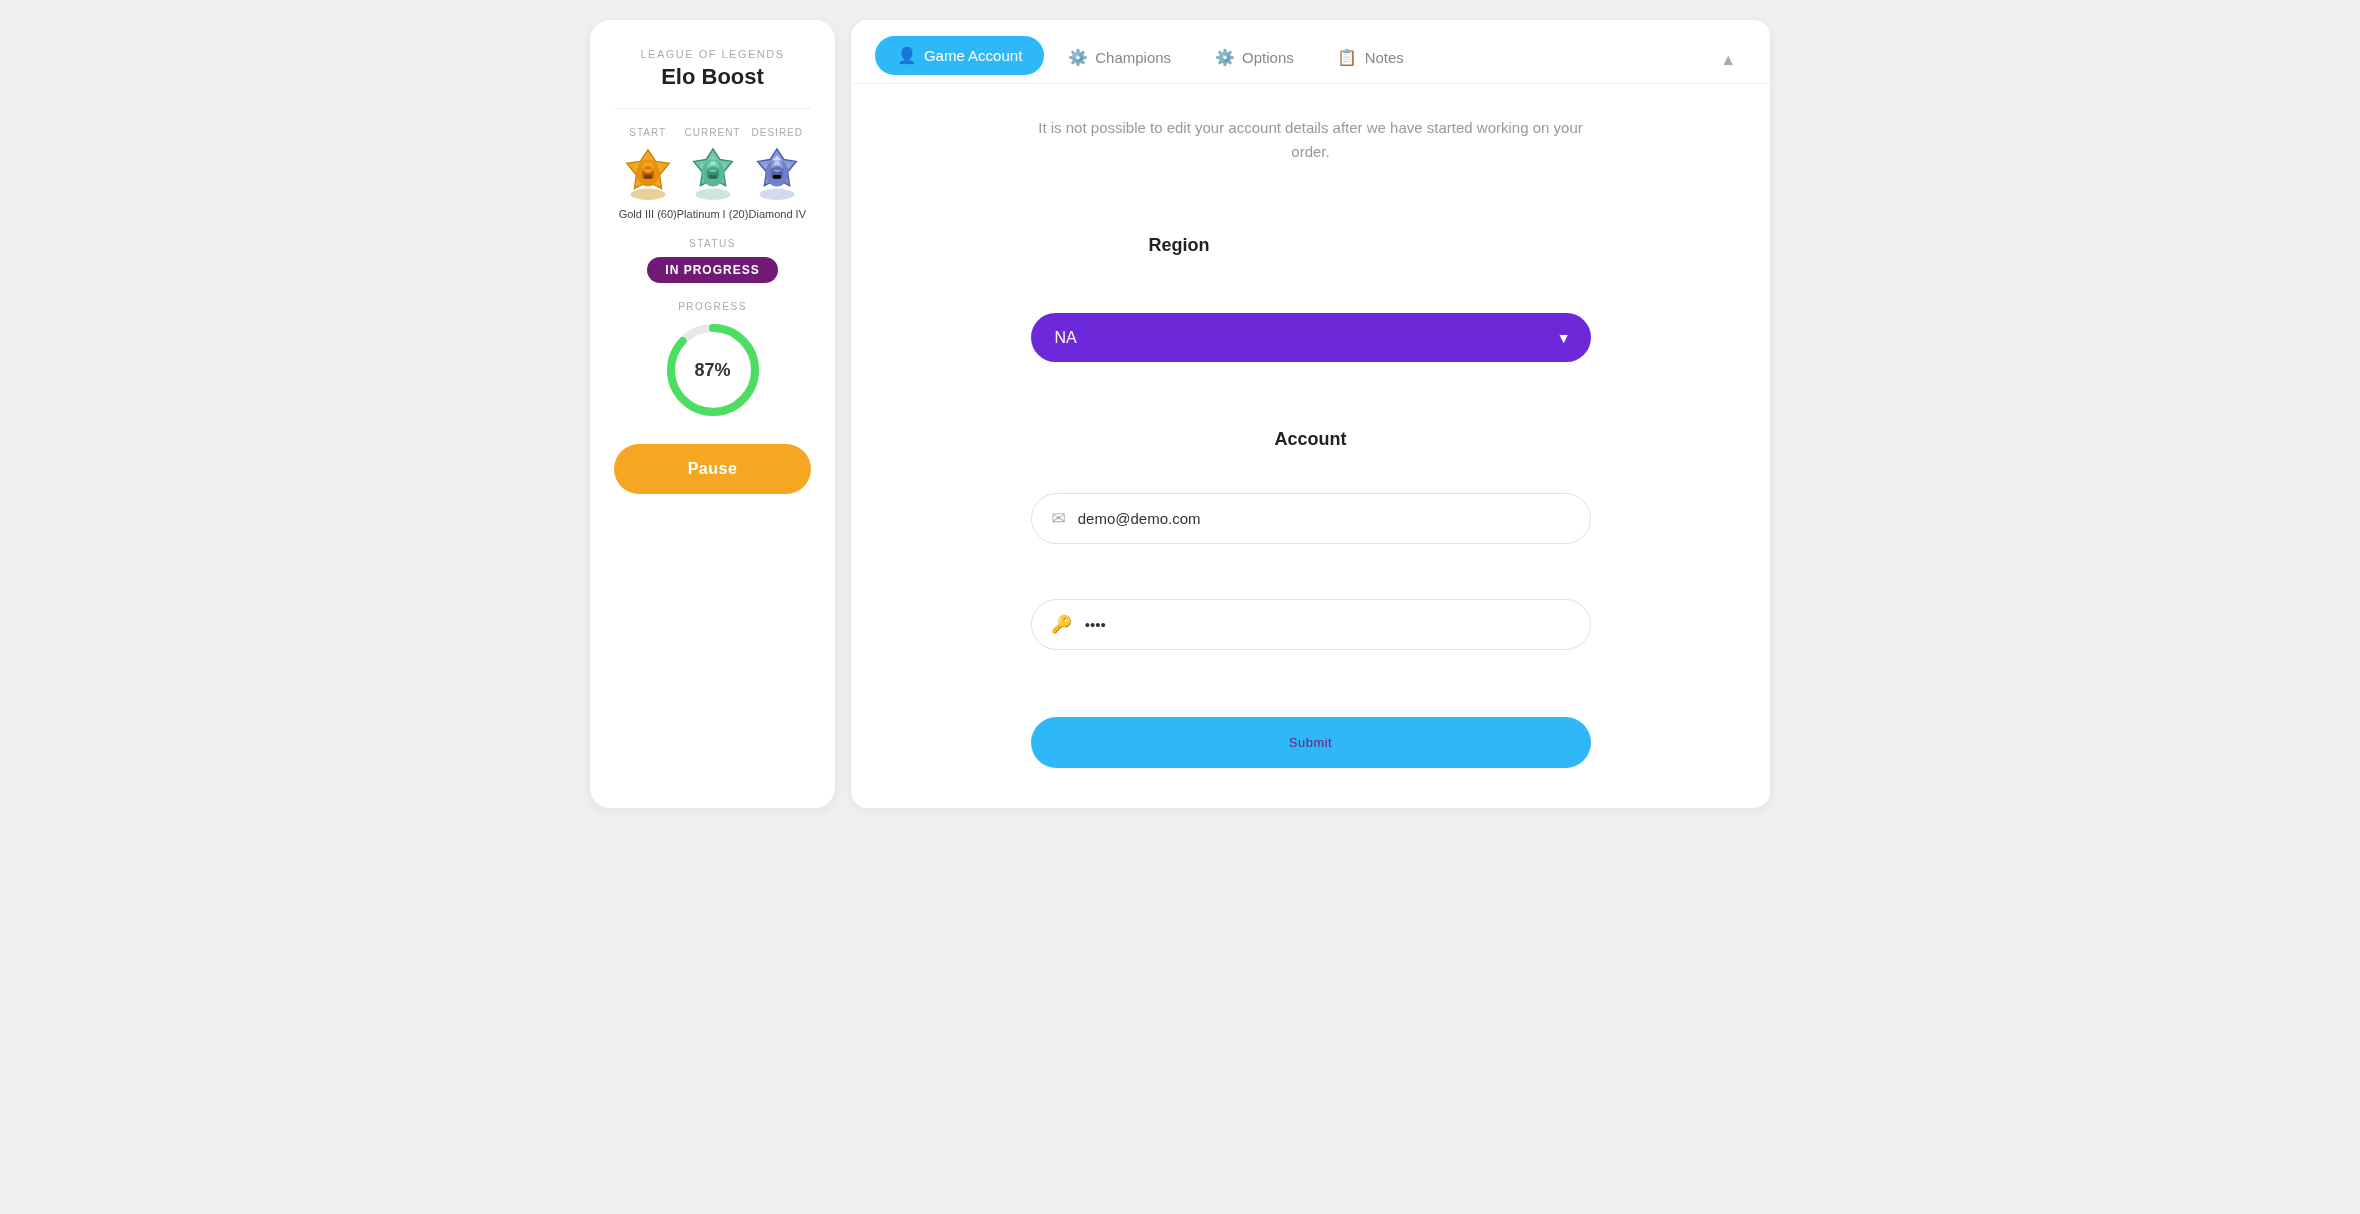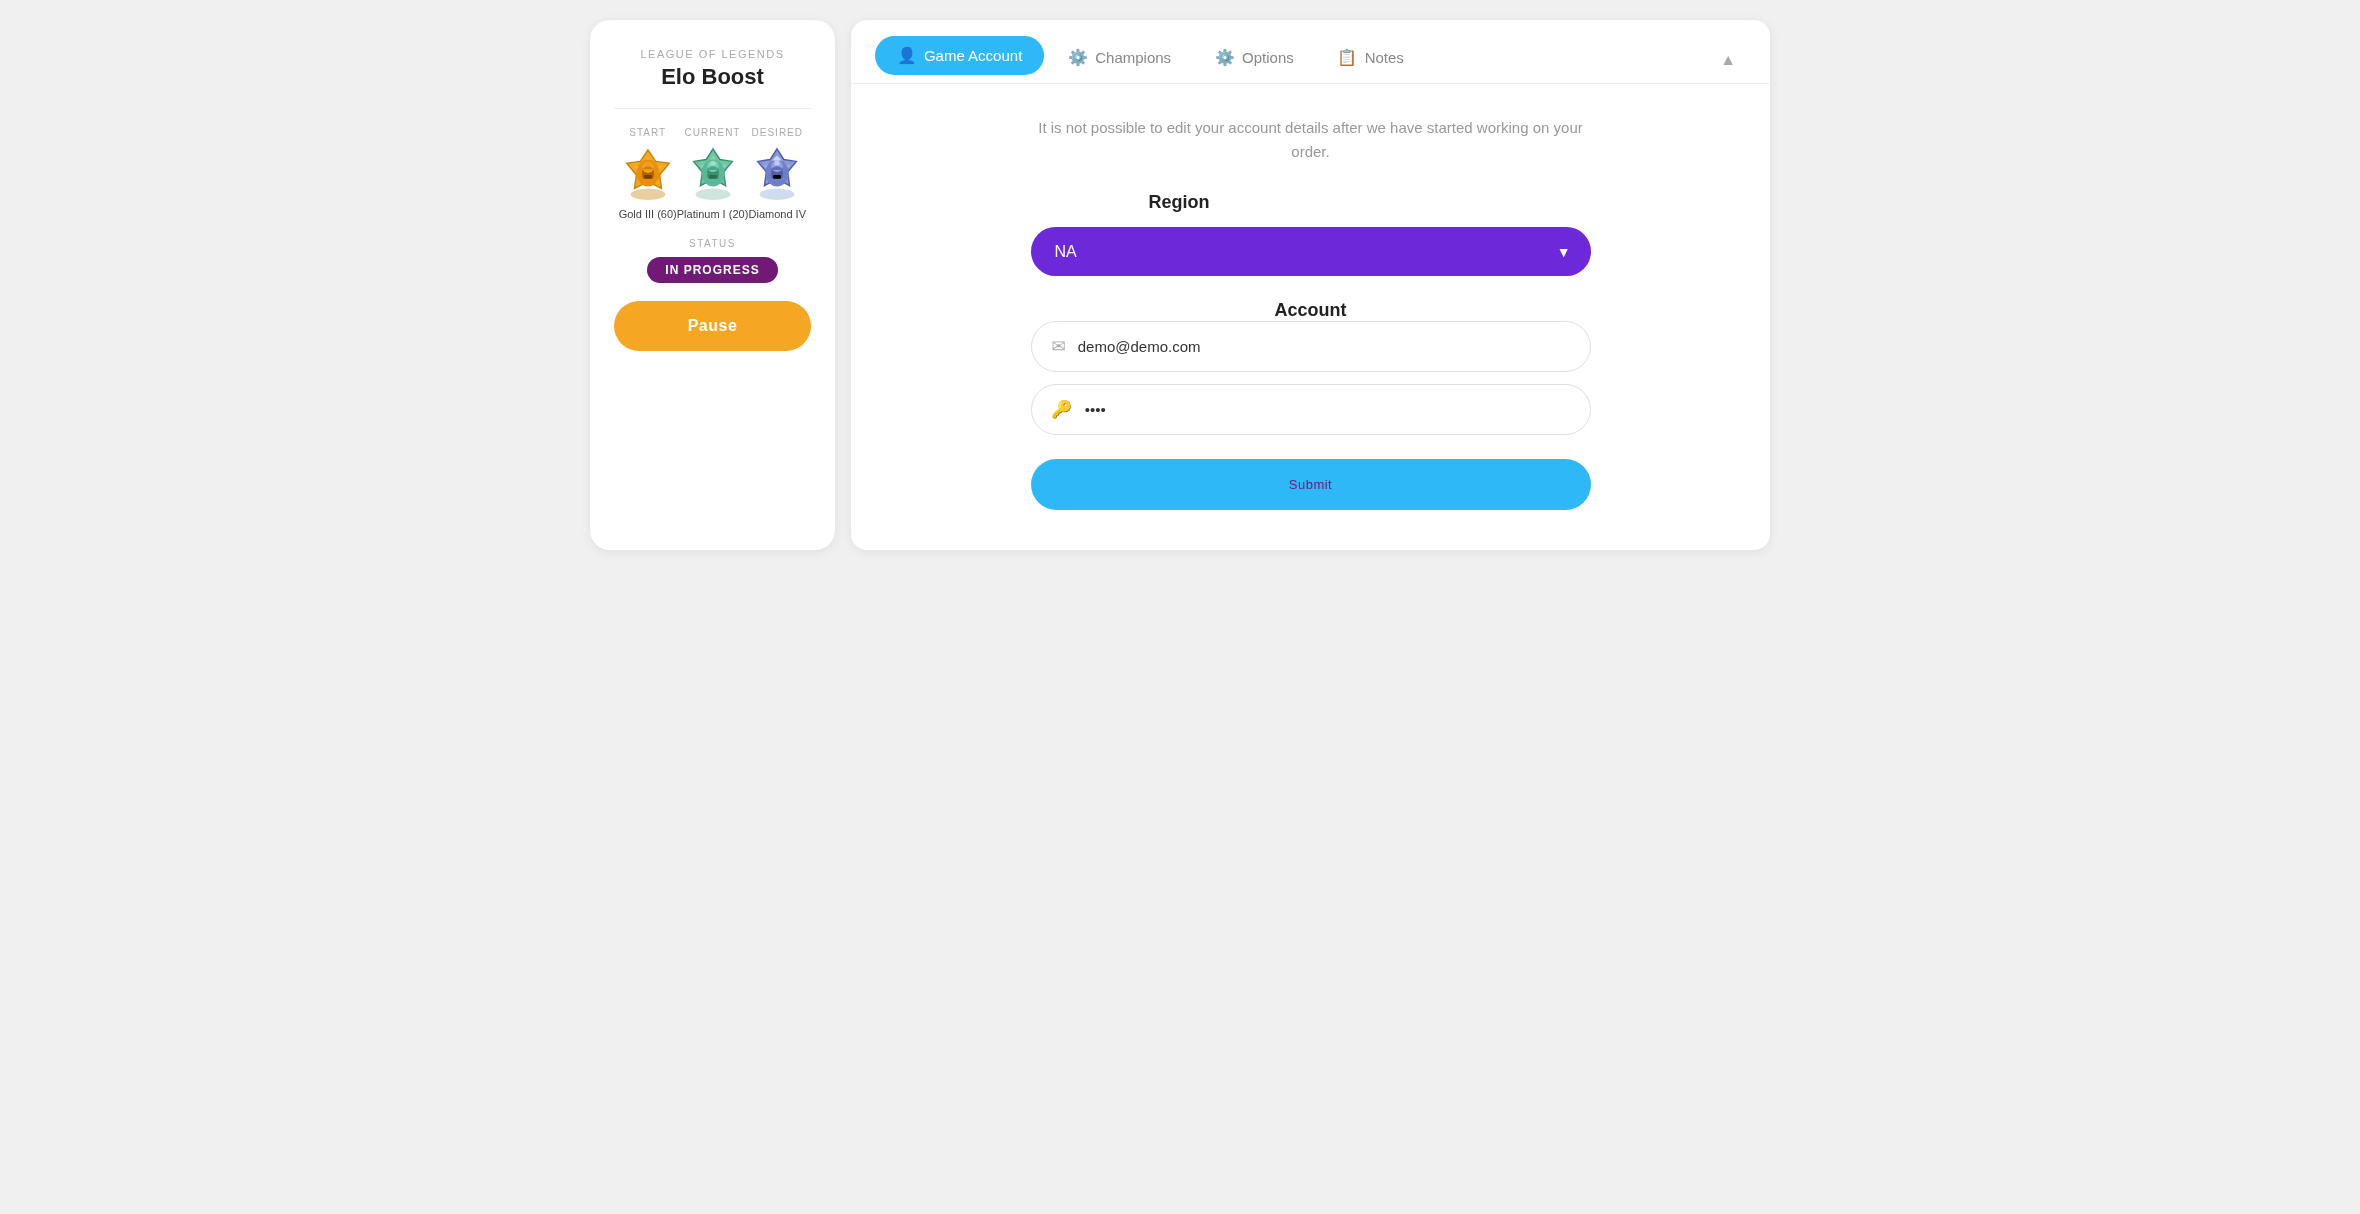--- a/index.html
+++ b/index.html
@@ -177,20 +177,21 @@
       cursor: pointer;
       padding: 10px;
     }
 
     
     .form-area {
       padding: 32px 48px 40px;
       display: flex;
       flex-direction: column;
       align-items: center;
+      gap: 43px;
     }
     .warning-text {
       color: #999;
       font-size: 15px;
       text-align: center;
       line-height: 1.6;
       margin-bottom: 28px;
       max-width: 560px;
     }
     .form-section-title {
@@ -344,20 +345,30 @@
           <path d="M27 22 L28 17 L32 17 L33 22" fill="#c0c8f8"></path>
           <path d="M25 17 L30 12 L35 17" fill="#d0d8ff"></path>
         </svg>
         <div class="rank-name">Diamond IV</div>
       </div>
     </div>
 
     <div class="section-label">STATUS</div>
     <div class="status-badge">IN PROGRESS</div>
 
+    <div class="progress-section">
+      <div class="section-label">PROGRESS</div>
+      <div class="progress-circle-wrap">
+        <svg width="100" height="100" viewBox="0 0 100 100">
+          <circle cx="50" cy="50" r="42" fill="none" stroke="#e8e8e8" stroke-width="8"></circle>
+          <circle cx="50" cy="50" r="42" fill="none" stroke="#4cde60" stroke-width="8" stroke-dasharray="263.9" stroke-dashoffset="34.3" stroke-linecap="round"></circle>
+        </svg>
+        <div class="progress-text">87%</div>
+      </div>
+    </div>
 
     <button class="pause-btn">Pause</button>
   </div>
 
   <div class="right-card">
     <div class="tabs-row">
       <div class="tab-item active">
         <span class="tab-icon">👤</span>
         <span>Game Account</span>
       </div>

